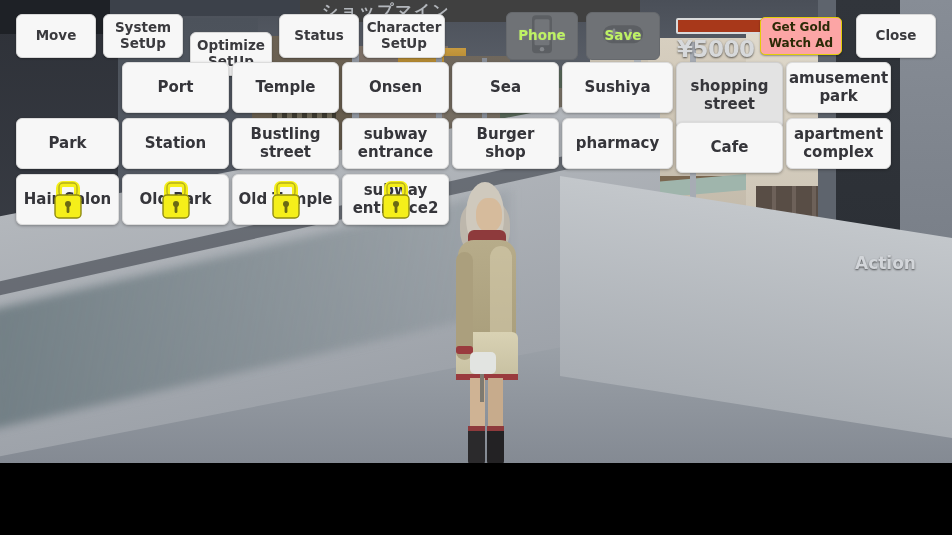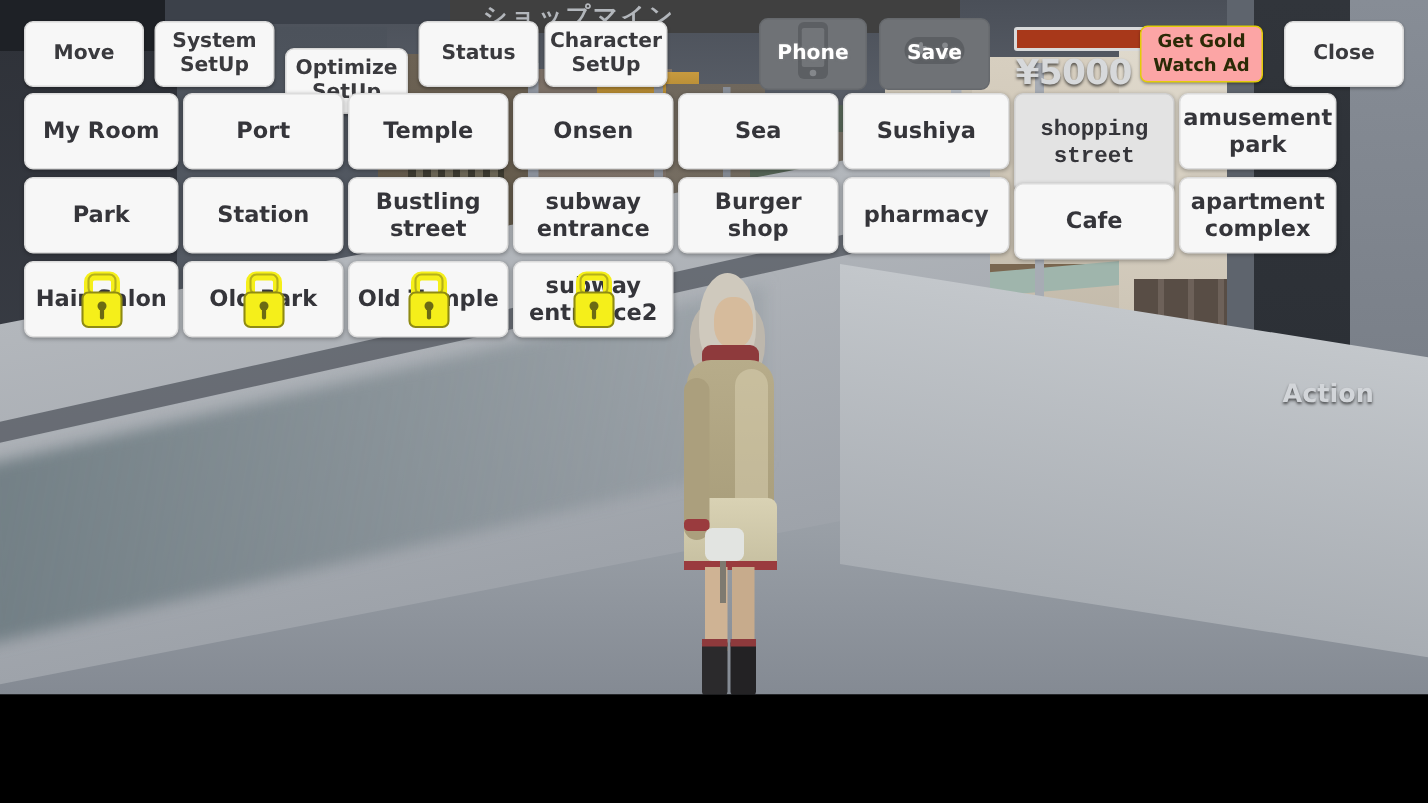--- a/index.html
+++ b/index.html
@@ -194,21 +194,21 @@
   #tb-save     { left: 586px; top: 12px; width: 74px;  height: 48px; }
   #tb-close    { left: 856px; top: 14px; width: 80px;  height: 44px; }
 
   .btn-icon {
     position: absolute; left: 50%; top: 50%;
     transform: translate(-50%,-50%);
     opacity: .5;
   }
   .btn-icon-label {
     position: relative; z-index: 2;
-    color: #ffffff;
+    color: #bef264;
     text-shadow: 0 0 2px rgba(160,160,160,.5);
   }
 
   
   #money-wrap { position: absolute; left: 676px; top: 18px; width: 128px; height: 40px; }
   #money-bar-outer {
     position: absolute; left: 0; top: 0; width: 128px; height: 16px;
     background: #1e1f22; border: 2px solid #d9dadb; border-radius: 2px;
   }
   #money-bar-fill {
@@ -385,39 +385,36 @@
   <div id="get-gold-btn" style="background: #fca5a5;">
     <span>Get Gold</span>
     <span>Watch Ad</span>
   </div>
 
   <div class="ui-btn" id="tb-close">
     <span>Close</span>
   </div>
 
   <div id="loc-grid">
-      <div class="loc-btn" style="left: 16px; top: 62px; width: 103px; height: 51px;">
-        <span>My Room</span>
-      </div>
       <div class="loc-btn" style="left: 122px; top: 62px; width: 107px; height: 51px;">
         <span>Port</span>
       </div>
       <div class="loc-btn" style="left: 232px; top: 62px; width: 107px; height: 51px;">
         <span>Temple</span>
       </div>
       <div class="loc-btn" style="left: 342px; top: 62px; width: 107px; height: 51px;">
         <span>Onsen</span>
       </div>
       <div class="loc-btn" style="left: 452px; top: 62px; width: 107px; height: 51px;">
         <span>Sea</span>
       </div>
       <div class="loc-btn" style="left: 562px; top: 62px; width: 111px; height: 51px;">
         <span>Sushiya</span>
       </div>
-      <div class="loc-btn current" style="left: 676px; top: 62px; width: 107px; height: 67px; font-family: Liberation Mono, monospace;">
+      <div class="loc-btn current" style="left: 676px; top: 62px; width: 107px; height: 67px;">
         <span>shopping<br>street</span>
       </div>
       <div class="loc-btn" style="left: 786px; top: 62px; width: 105px; height: 51px;">
         <span>amusement<br>park</span>
       </div>
       <div class="loc-btn" style="left: 16px; top: 118px; width: 103px; height: 51px;">
         <span>Park</span>
       </div>
       <div class="loc-btn" style="left: 122px; top: 118px; width: 107px; height: 51px;">
         <span>Station</span>

